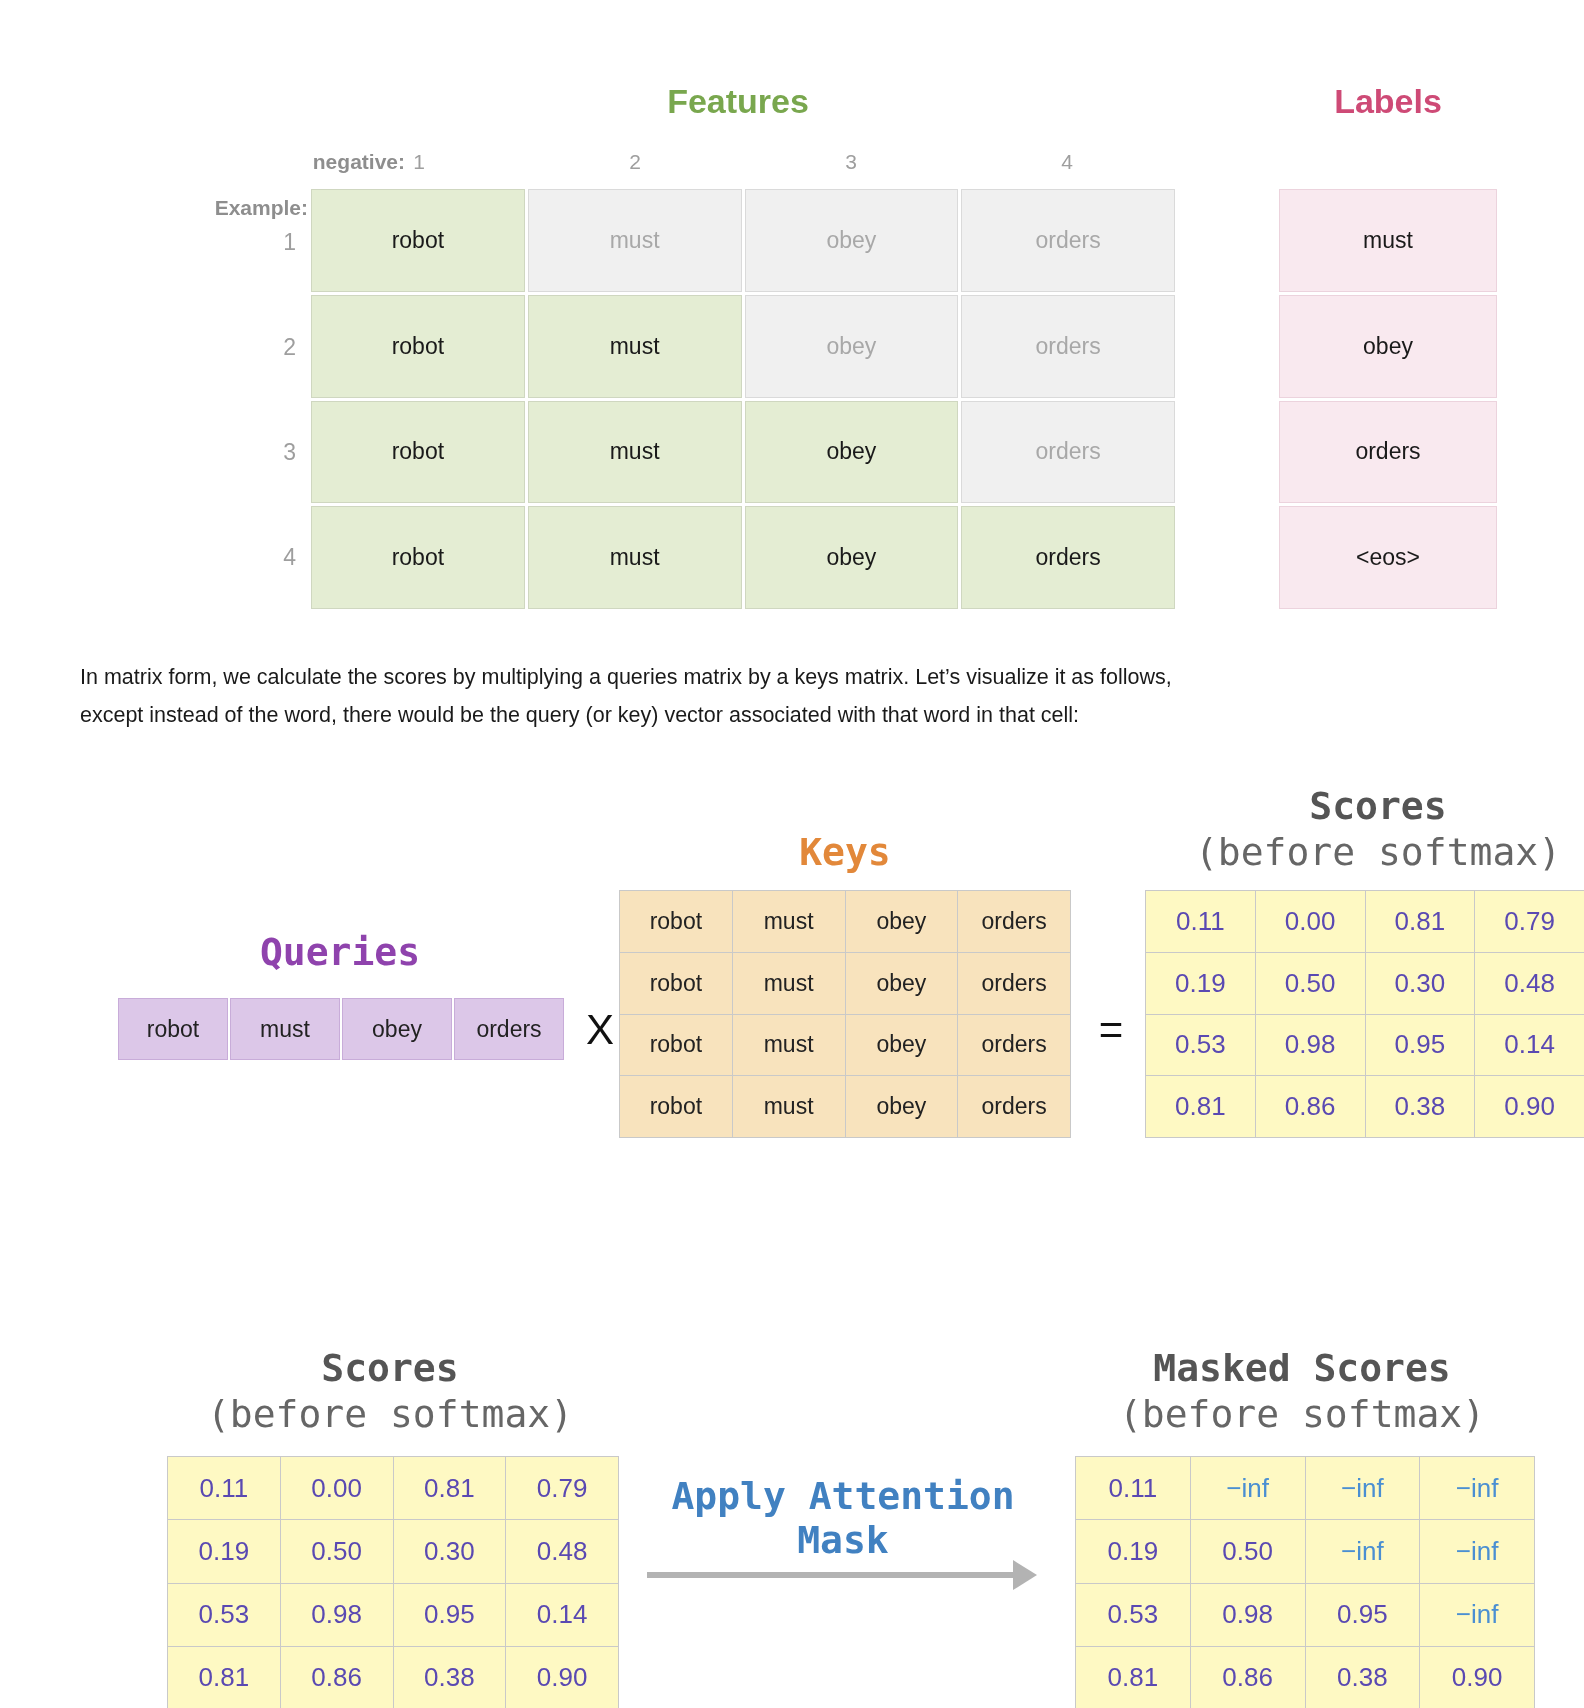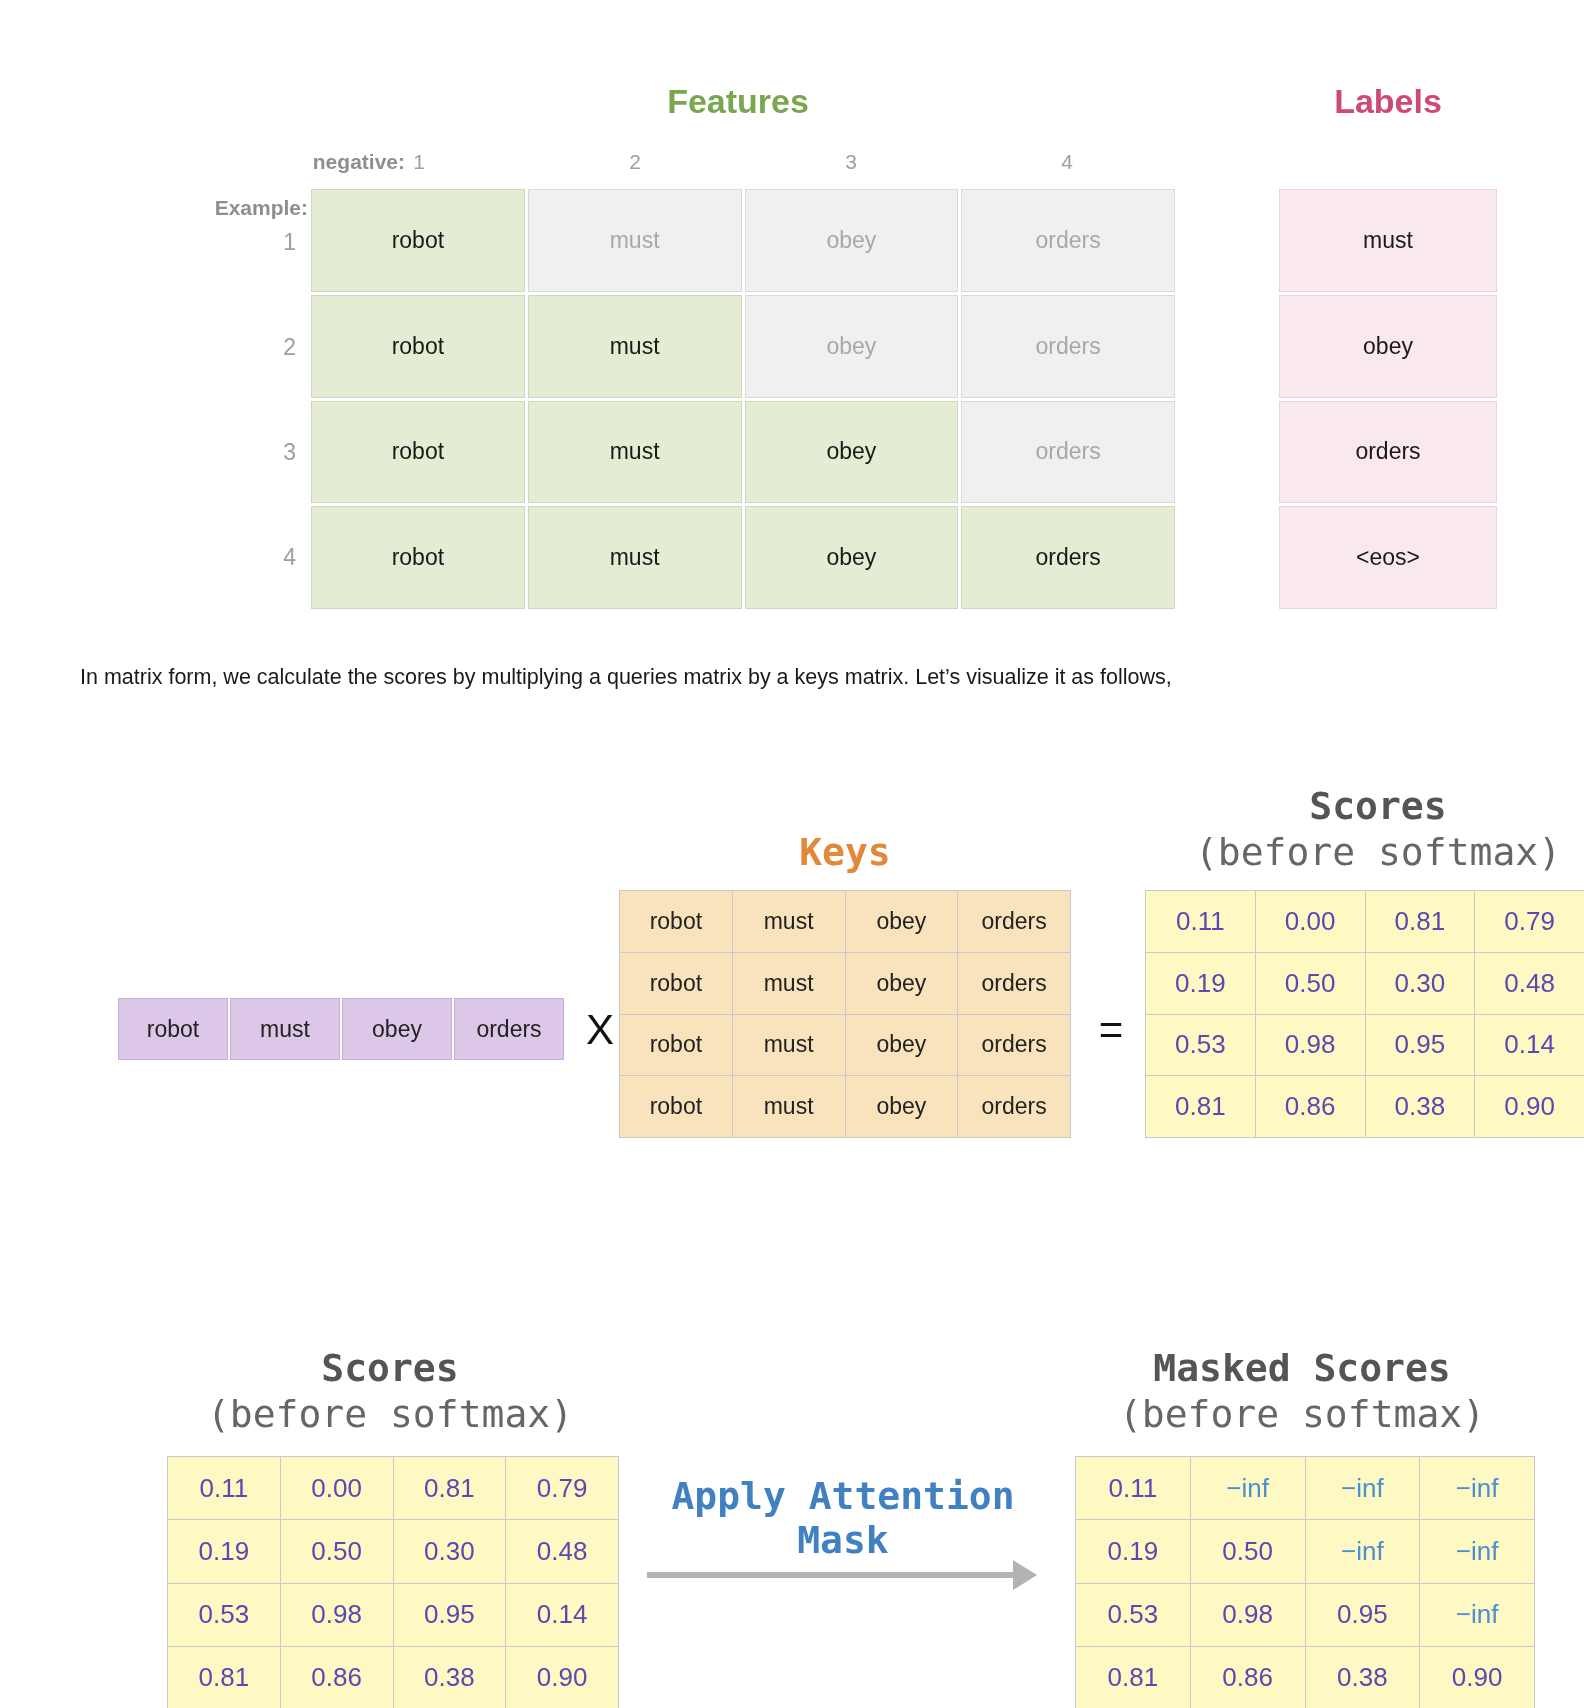--- a/index.html
+++ b/index.html
@@ -95,25 +95,27 @@
 
   <div class="abs lgrid" style="left:1279px;top:141px;width:218px;height:420px;">
     <div class="wcell pink">must</div>
     <div class="wcell pink">obey</div>
     <div class="wcell pink">orders</div>
     <div class="wcell pink">&lt;eos&gt;</div>
   </div>
 
   <div class="abs para" style="left:80px;top:610px;">
     <div>In matrix form, we calculate the scores by multiplying a queries matrix by a keys matrix. Let’s visualize it as follows,</div>
+    <div>except instead of the word, there would be the query (or key) vector associated with that word in that cell:</div>
   </div>
 
   <div class="abs ctr mono mono-title" style="left:1078px;top:736px;">Scores</div>
   <div class="abs ctr mono mono-sub" style="left:1078px;top:782px;">(before softmax)</div>
   <div class="abs ctr mono mono-title" style="left:545px;top:782px;color:var(--keys-orange);">Keys</div>
+  <div class="abs ctr mono mono-title" style="left:40px;top:882px;color:var(--queries-purple);">Queries</div>
 
   <div class="abs qgrid" style="left:118px;top:950px;width:446px;height:62px;">
     <div class="qcell">robot</div>
     <div class="qcell">must</div>
     <div class="qcell">obey</div>
     <div class="qcell">orders</div>
   </div>
 
   <div class="abs op" style="left:570px;top:958px;">X</div>
 

